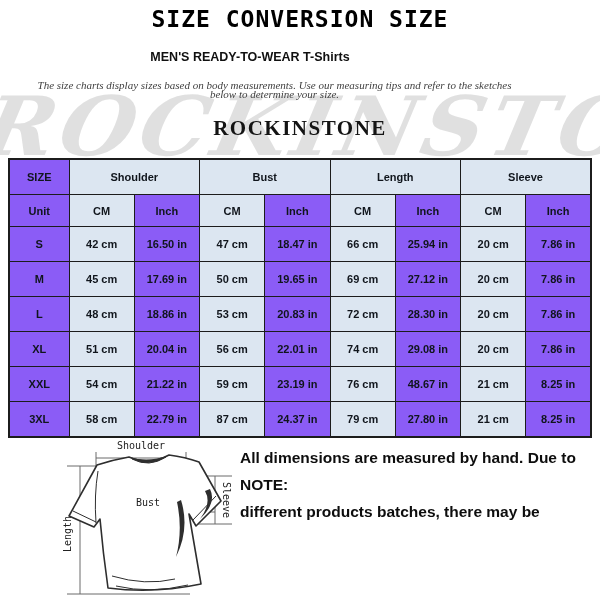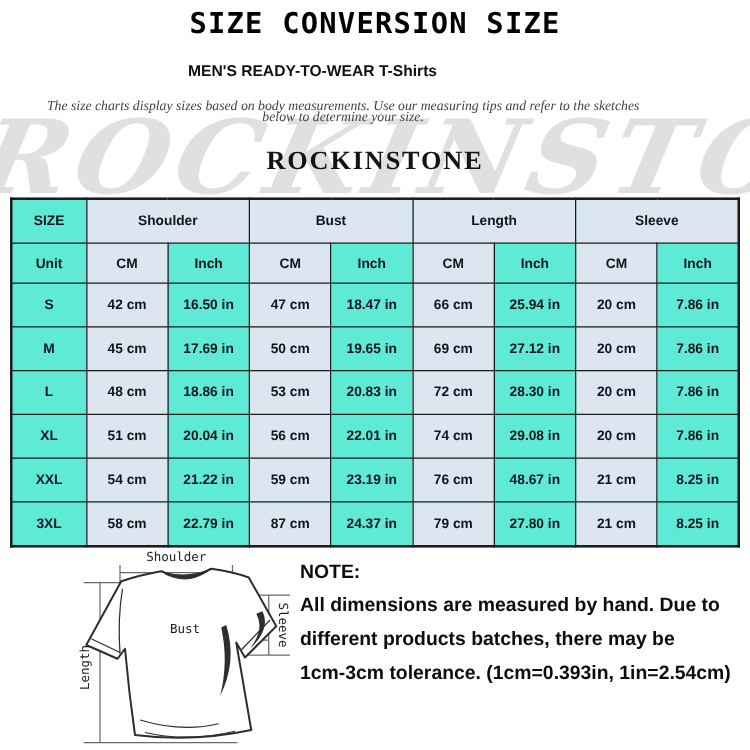--- a/index.html
+++ b/index.html
@@ -34,21 +34,21 @@
   .desc.l2{top:88px}
   .brand{
     position:absolute;top:116px;left:0;width:600px;text-align:center;
     font-family:"Liberation Serif",serif;font-weight:bold;font-size:21px;
     letter-spacing:1.5px;color:#141414;z-index:2;
   }
   table.size-table{
     position:absolute;left:8px;top:158px;width:584px;
     border-collapse:collapse;table-layout:fixed;
     font-size:11px;font-weight:bold;color:#10151c;text-align:center;
-    border:2px solid #1c1c1c;z-index:2;background:#5eead4;
+    border:2px solid #1c1c1c;z-index:2;background:#8b5cf6;
   }
   table.size-table td{border:1px solid #1c1c1c;padding:0;vertical-align:middle;}
   table.size-table .gh-row td{height:34px;}
   table.size-table .unit-row td{height:31px;}
   table.size-table tbody td{height:34px;}
   td.blue{background:#dce6f1;}
   .note{
     position:absolute;left:240px;top:444px;width:356px;
     font-size:15.5px;font-weight:bold;color:#0d0d0d;line-height:27px;z-index:2;
   }
@@ -202,17 +202,16 @@
     <path d="M160,52 Q167,66 150,82 Q162,66 155,54 Z"></path>
   </g>
 
   <text x="91" y="12" text-anchor="middle">Shoulder</text>
   <text x="98" y="69" text-anchor="middle">Bust</text>
   <text x="21" y="97" text-anchor="middle" transform="rotate(-90 21 97)">Length</text>
   <text x="173" y="63" text-anchor="middle" transform="rotate(90 173 63)">Sleeve</text>
 </svg>
 
 <div class="note">
+  <div>All dimensions are measured by hand. Due to</div>
   <div>NOTE:</div>
-  <div>All dimensions are measured by hand. Due to</div>
   <div>different products batches, there may be</div>
-  <div>1cm-3cm tolerance. (1cm=0.393in, 1in=2.54cm)</div>
 </div>
 
 </body></html>

